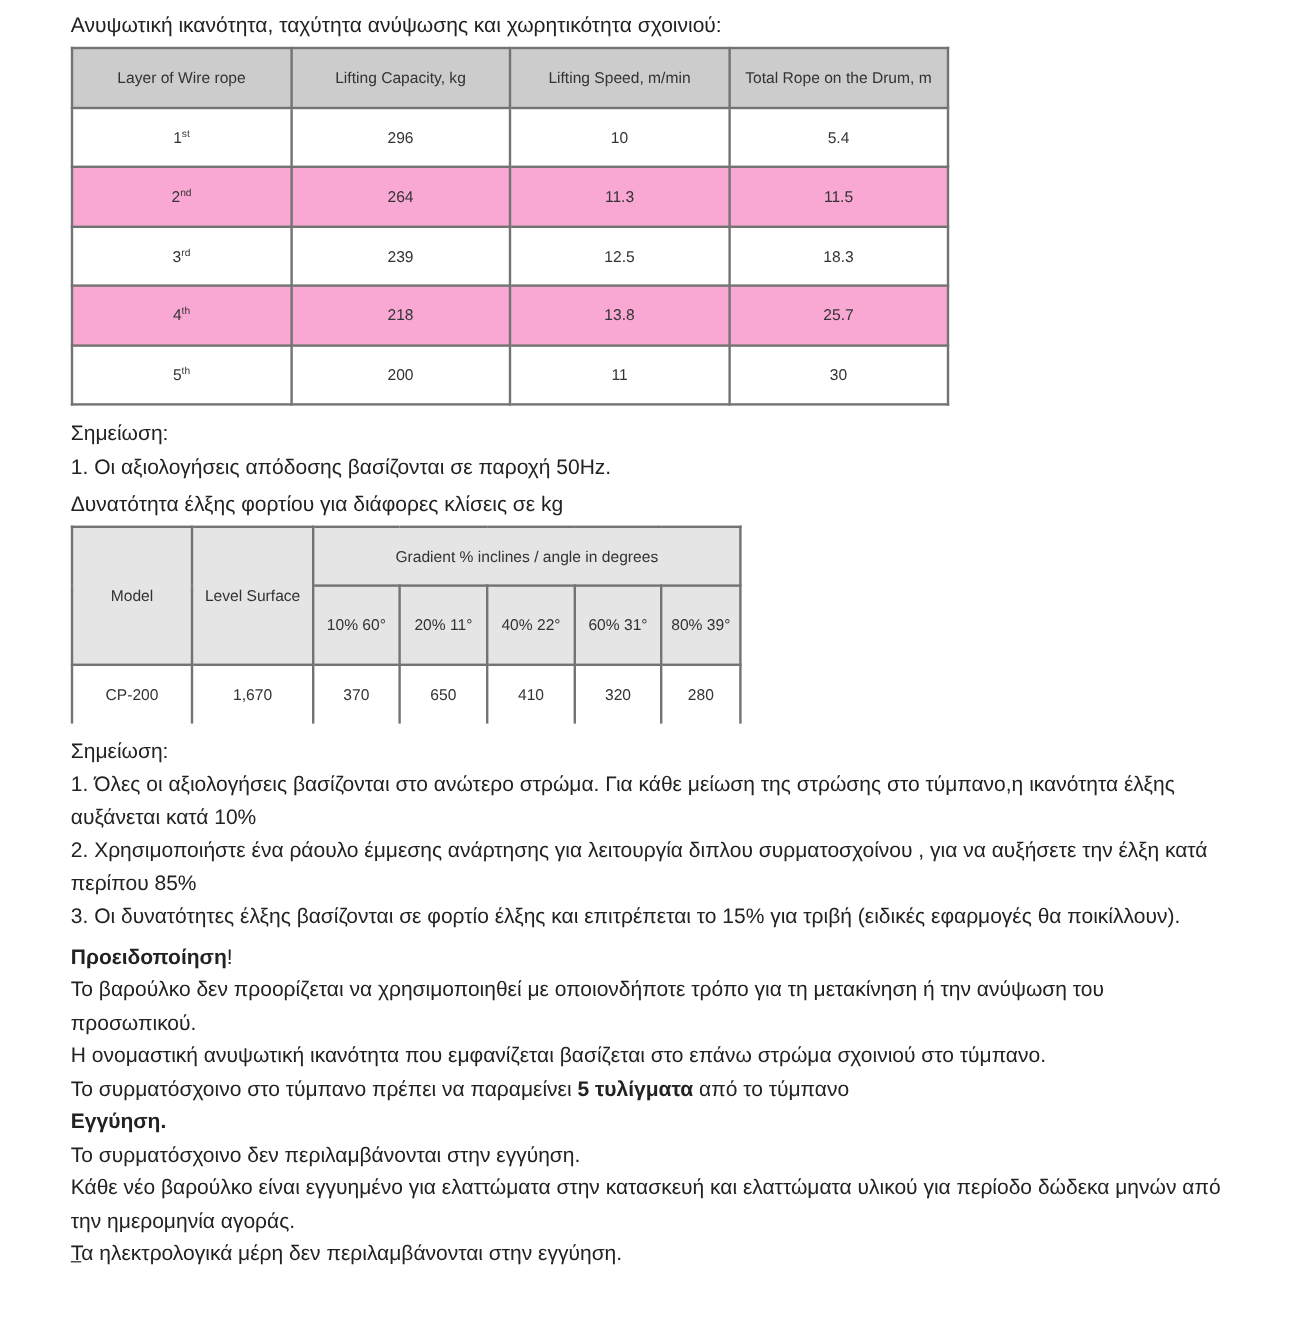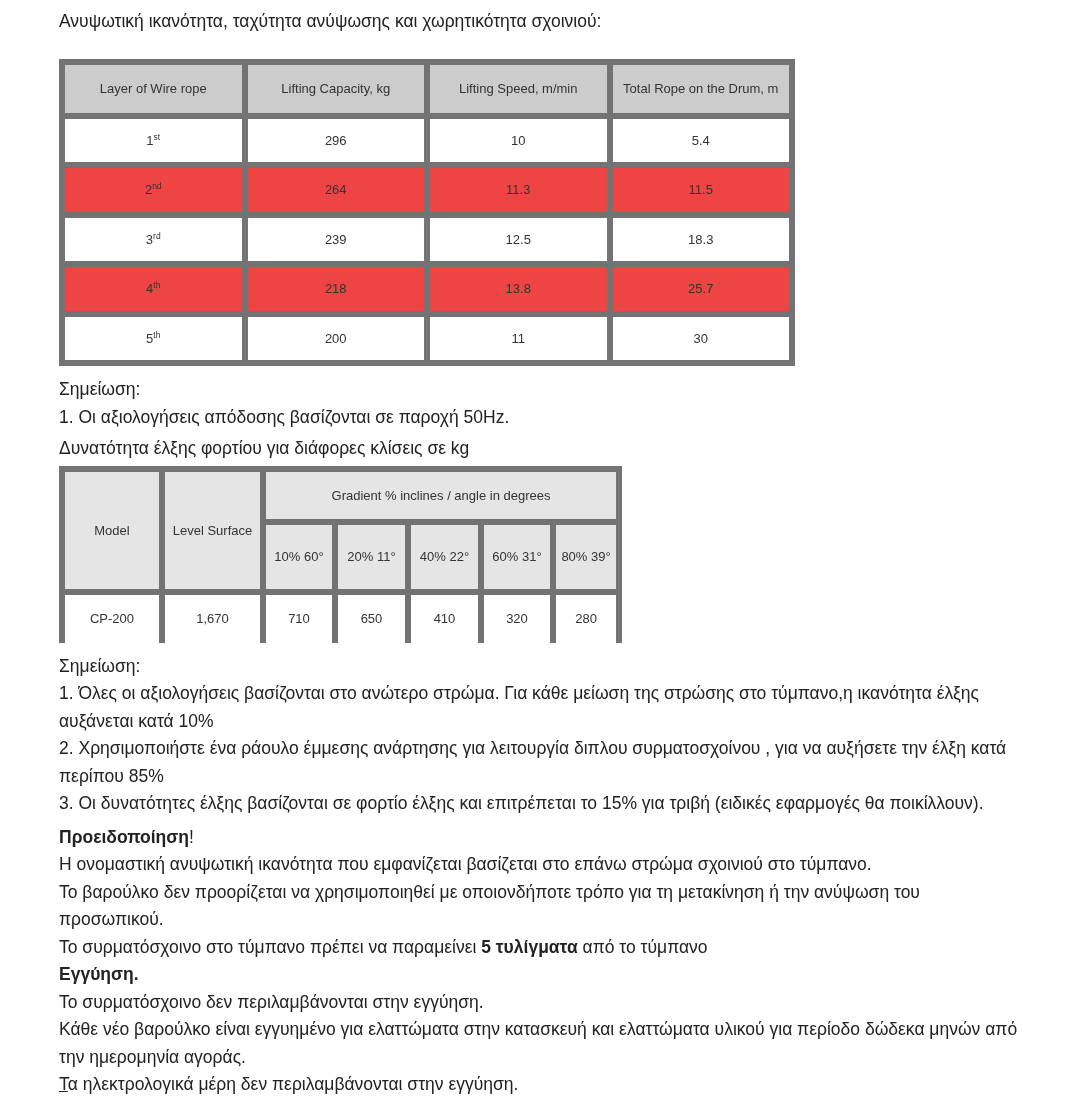--- a/index.html
+++ b/index.html
@@ -3,28 +3,28 @@
 <meta charset="utf-8">
 <style>
   html, body { margin: 0; padding: 0; background: #ffffff; }
   body {
     width: 1076px; height: 1113px; overflow: hidden; position: relative;
     font-family: "Liberation Sans", "DejaVu Sans", sans-serif;
     color: #222222;
   }
   .content { position: absolute; left: 59px; top: 0; width: 960px; }
   .p { font-size: 17.5px; line-height: 27.5px; margin: 0; color: #222; }
-  .intro { margin-top: 8px; margin-bottom: 23px; }
+  .intro { margin-top: 8px; margin-bottom: 3px; }
   table { border-collapse: collapse; table-layout: fixed; font-size: 13px; color: #333; }
-  td, th { border: 6px solid #737373; text-align: center; vertical-align: middle; font-weight: normal; padding: 0; }
+  td, th { border: 2px solid #737373; text-align: center; vertical-align: middle; font-weight: normal; padding: 0; }
   #t1 { width: 730px; }
   #t1 col { width: 182.5px; }
   #t1 tr { height: 49.5px; }
   #t1 .hd th { background: #cccccc; height: 48px; }
-  #t1 tr.shade td { background: #ef4444; }
+  #t1 tr.shade td { background: #f9a8d4; }
   sup { font-size: 8.5px; vertical-align: 5px; line-height: 0; }
   .note1 { margin-top: 10px; }
   .pull-title { margin-top: 4px; margin-bottom: 3px; }
   #t2 { width: 557px; }
   #t2 th { background: #e5e5e5; }
   #t2 .r1 th { height: 47px; }
   #t2 .r2 th { height: 64px; line-height: 19px; text-align: center; }
   #t2 .r3 td { height: 48px; border-bottom: none; text-align: center; }
   .notes2 { margin-top: 10px; }
   .bold { font-weight: bold; }
@@ -111,40 +111,40 @@
     <tr class="r2">
       <th>10% 60°</th>
       <th>20% 11°</th>
       <th>40% 22°</th>
       <th>60% 31°</th>
       <th>80% 39°</th>
     </tr>
     <tr class="r3">
       <td>CP-200</td>
       <td>1,670</td>
-      <td>710</td>
+      <td>370</td>
       <td>650</td>
       <td>410</td>
       <td>320</td>
       <td>280</td>
     </tr>
   </tbody>
     </table>
 
   <div class="notes2">
     <p class="p">Σημείωση:</p>
     <p class="p">1. Όλες οι αξιολογήσεις βασίζονται στο ανώτερο στρώμα. Για κάθε μείωση της στρώσης στο τύμπανο,η ικανότητα έλξης αυξάνεται κατά 10%</p>
     <p class="p">2. Χρησιμοποιήστε ένα ράουλο έμμεσης ανάρτησης για λειτουργία διπλου συρματοσχοίνου , για να αυξήσετε την έλξη  κατά περίπου 85%</p>
     <p class="p">3. Οι δυνατότητες έλξης βασίζονται σε φορτίο έλξης και επιτρέπεται το 15% για τριβή (ειδικές εφαρμογές θα ποικίλλουν).</p>
   </div>
 
   <div class="warn">
     <p class="p"><span class="bold">Προειδοποίηση</span><span>!</span></p>
+    <p class="p">Το βαρούλκο δεν προορίζεται να χρησιμοποιηθεί με οποιονδήποτε τρόπο για τη μετακίνηση ή την ανύψωση του προσωπικού.</p>
     <p class="p">Η ονομαστική ανυψωτική ικανότητα που εμφανίζεται βασίζεται στο επάνω στρώμα σχοινιού στο τύμπανο.</p>
-    <p class="p">Το βαρούλκο δεν προορίζεται να χρησιμοποιηθεί με οποιονδήποτε τρόπο για τη μετακίνηση ή την ανύψωση του προσωπικού.</p>
     <p class="p"><span>Το συρματόσχοινο στο τύμπανο πρέπει να παραμείνει </span><span class="bold">5 τυλίγματα</span><span> από το τύμπανο</span></p>
   </div>
 
   <div>
     <p class="p bold">Εγγύηση.</p>
     <p class="p">Το συρματόσχοινο δεν περιλαμβάνονται στην εγγύηση.</p>
     <p class="p">Κάθε νέο βαρούλκο είναι εγγυημένο για ελαττώματα στην κατασκευή και ελαττώματα υλικού για περίοδο δώδεκα μηνών από την ημερομηνία αγοράς.</p>
     <p class="p"><span class="caret">Τ</span><span>α ηλεκτρολογικά μέρη δεν περιλαμβάνονται στην εγγύηση.</span></p>
   </div>
 

